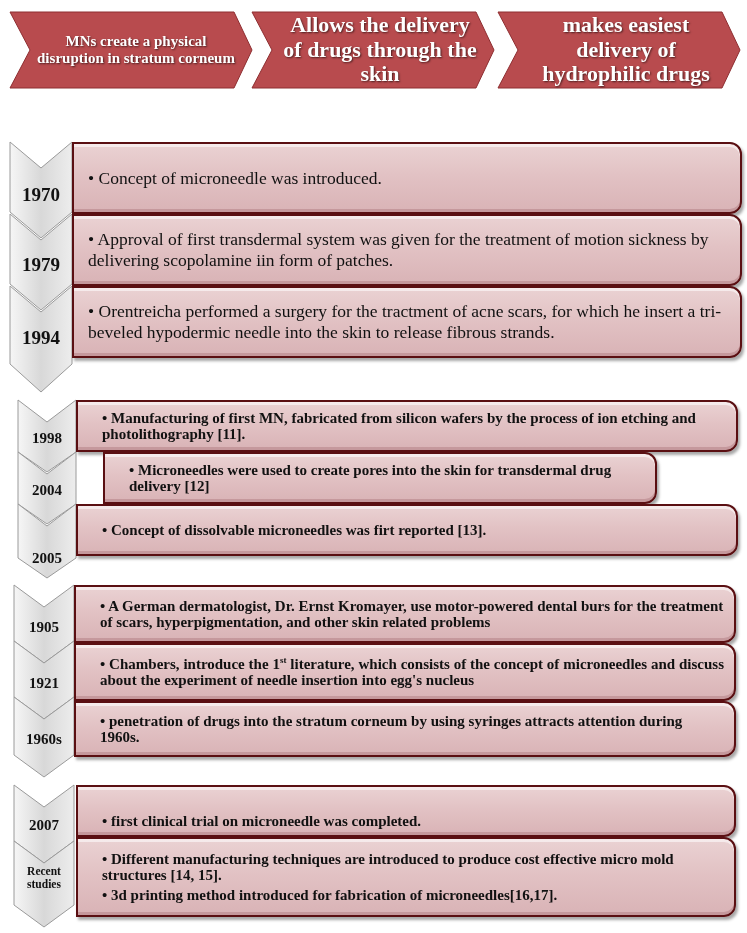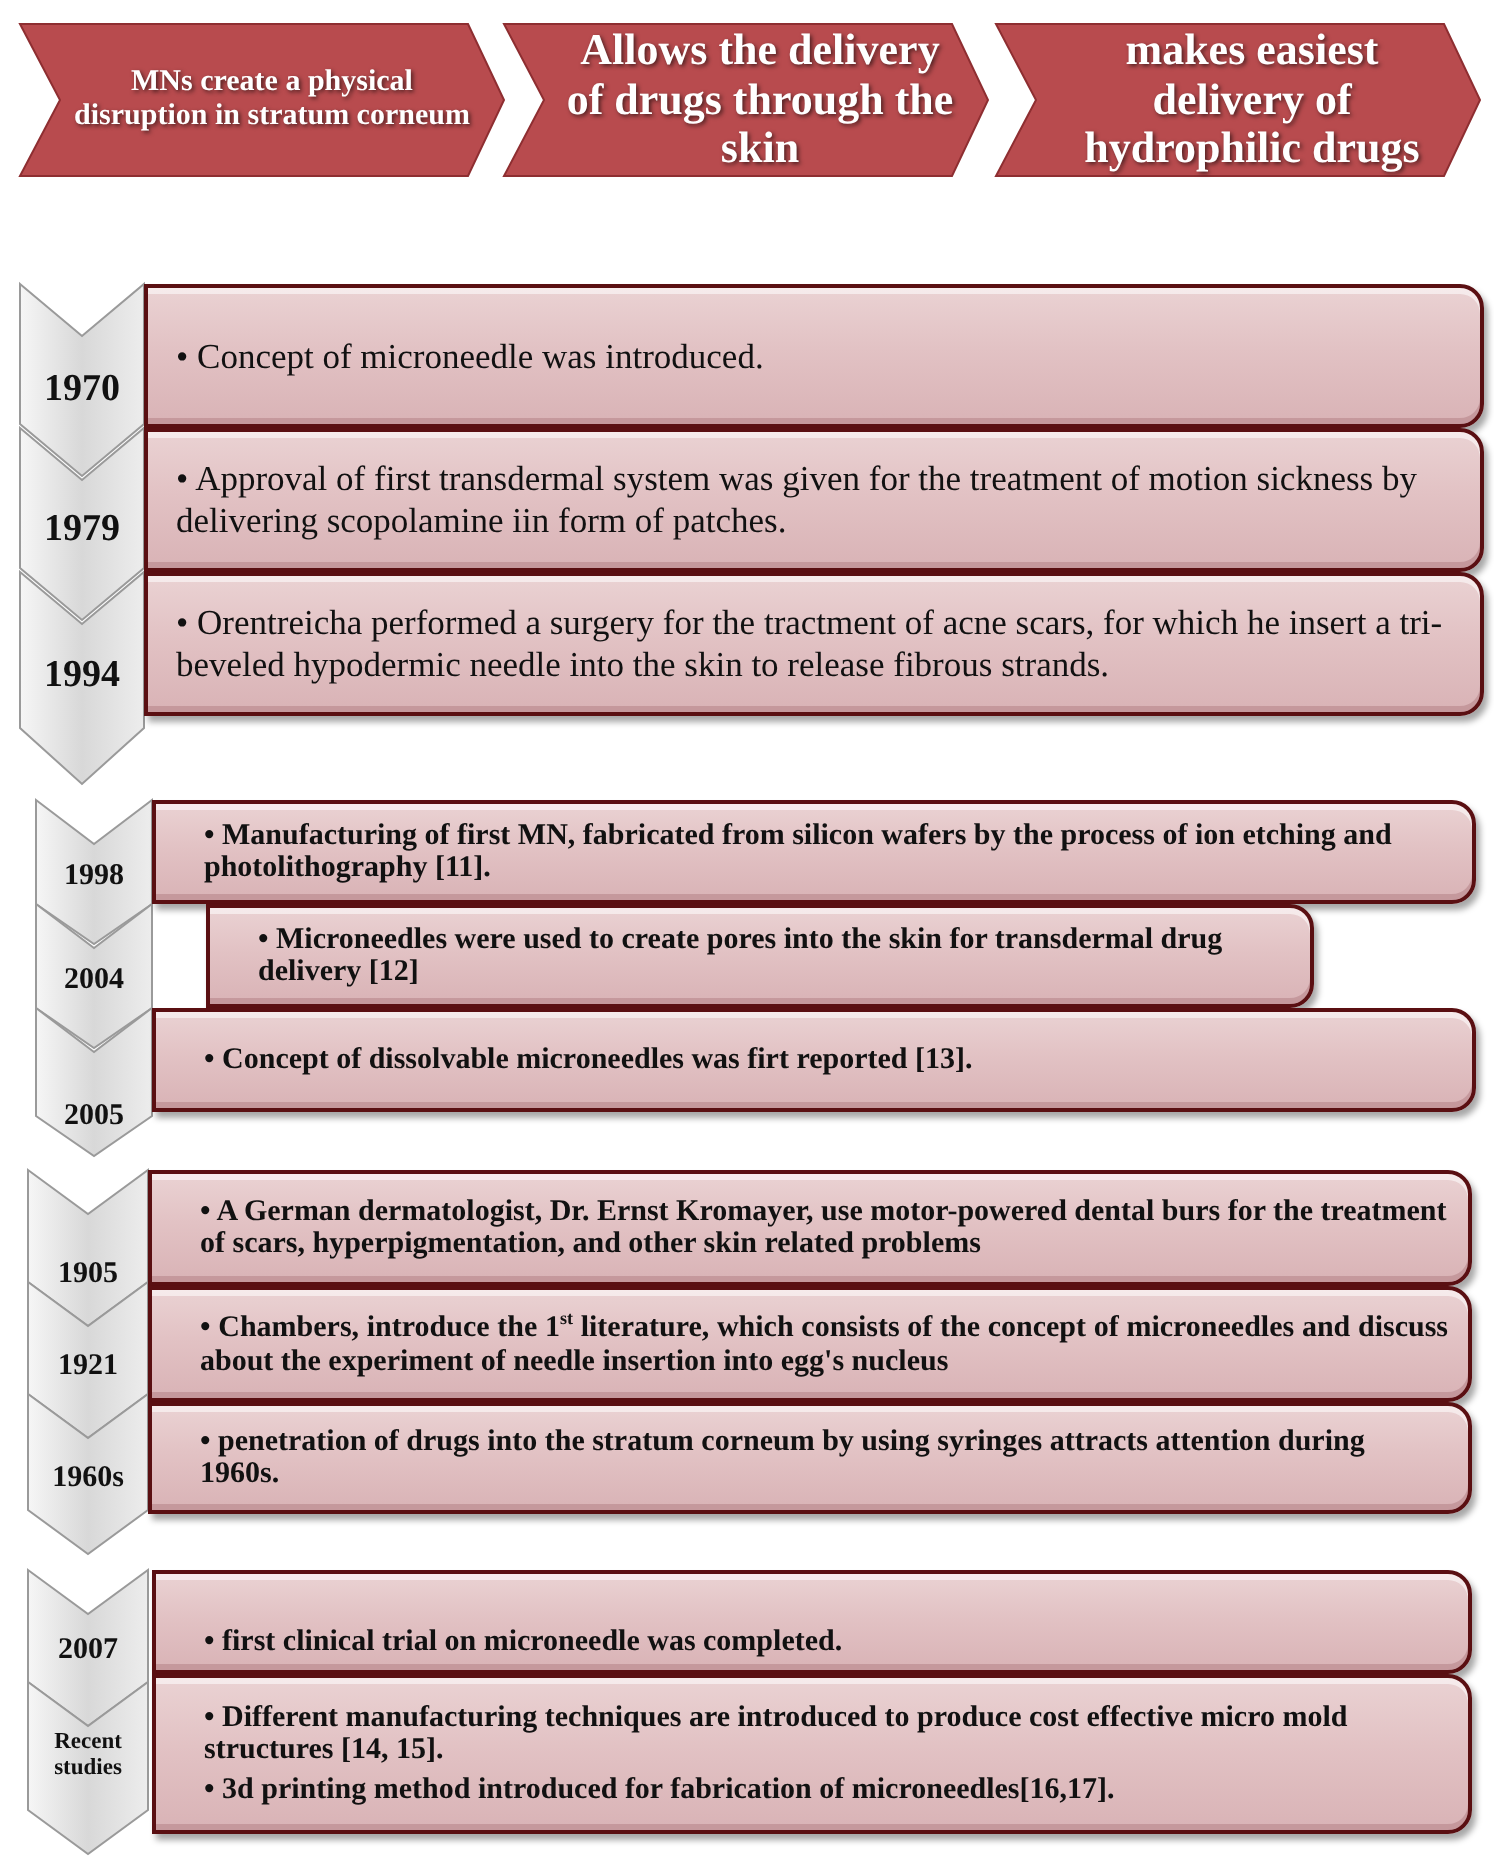--- a/index.html
+++ b/index.html
@@ -160,21 +160,21 @@
     <div class="chev" style="top:56px;">
       <svg width="60" height="78">
           <polygon points="0,0 30,22 60,0 60,56 30,78 0,56" fill="url(#cg)" stroke="#9a9a9a" stroke-width="1"></polygon>
         </svg>
     </div>
     <div class="chev" style="top:112px;">
       <svg width="60" height="80">
           <polygon points="0,0 30,22 60,0 60,58 30,80 0,58" fill="url(#cg)" stroke="#9a9a9a" stroke-width="1"></polygon>
         </svg>
     </div>
-    <div class="year med" style="top:44px;width:60px;">1905</div>
+    <div class="year med" style="top:34px;width:60px;">1905</div>
     <div class="year med" style="top:90px;width:60px;">1921</div>
     <div class="year med" style="top:146px;width:60px;">1960s</div>
   </div>
   <div class="box" style="left:74px;top:0;width:662px;height:58px;">
     <div class="box-text">
         <p><span>•</span> <span>A German dermatologist, Dr. Ernst Kromayer,  use motor-powered dental burs for the treatment of   scars, hyperpigmentation, and other skin related problems</span></p>
       </div>
   </div>
   <div class="box" style="left:74px;top:58px;width:662px;height:58px;">
     <div class="box-text">

